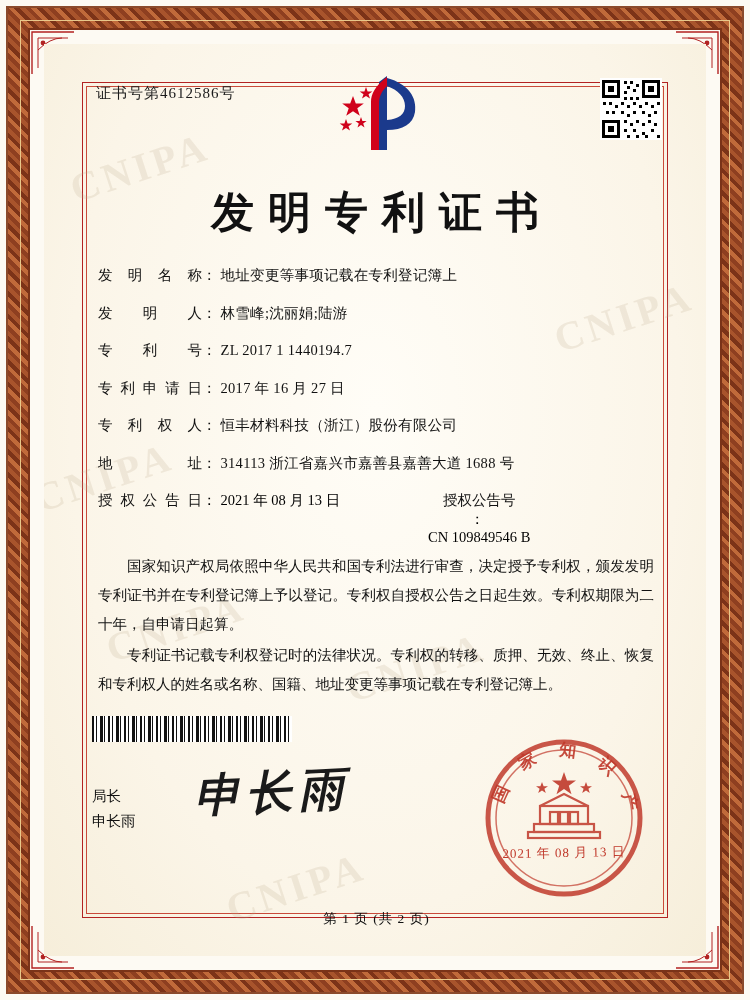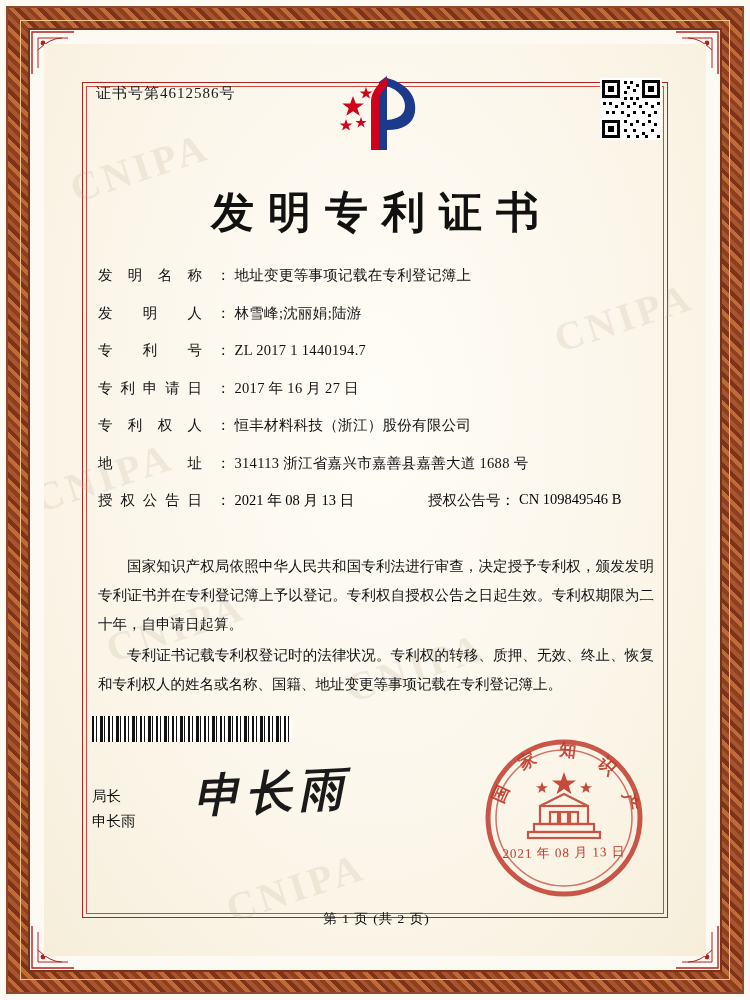--- a/index.html
+++ b/index.html
@@ -176,38 +176,38 @@
     flex: 0 0 118px;
     letter-spacing: 0px;
     color: #111;
   }
   .field-label.spread {
     display: inline-block;
     text-align: justify;
     text-align-last: justify;
     width: 104px;
     flex: 0 0 104px;
-    margin-right: 14px;
+    margin-right: 0;
   }
   .field-colon {
     margin-right: 4px;
   }
   .field-value {
     flex: 1;
     color: #111;
     letter-spacing: 0.3px;
   }
   .row-split {
     display: flex;
     align-items: baseline;
     font-size: 14.5px;
     margin-bottom: 18.5px;
   }
   .split-left { width: 330px; display: flex; align-items: baseline; }
-  .split-right { display: flex; align-items: flex-start; }
+  .split-right { display: flex; align-items: center; flex-direction: column; }
   .split-right .field-label { width: auto; flex: 0 0 auto; margin-right: 0; }
 
   
   .body-text {
     position: absolute;
     left: 54px;
     right: 52px;
     top: 508px;
     font-size: 14.5px;
     line-height: 2.0;

